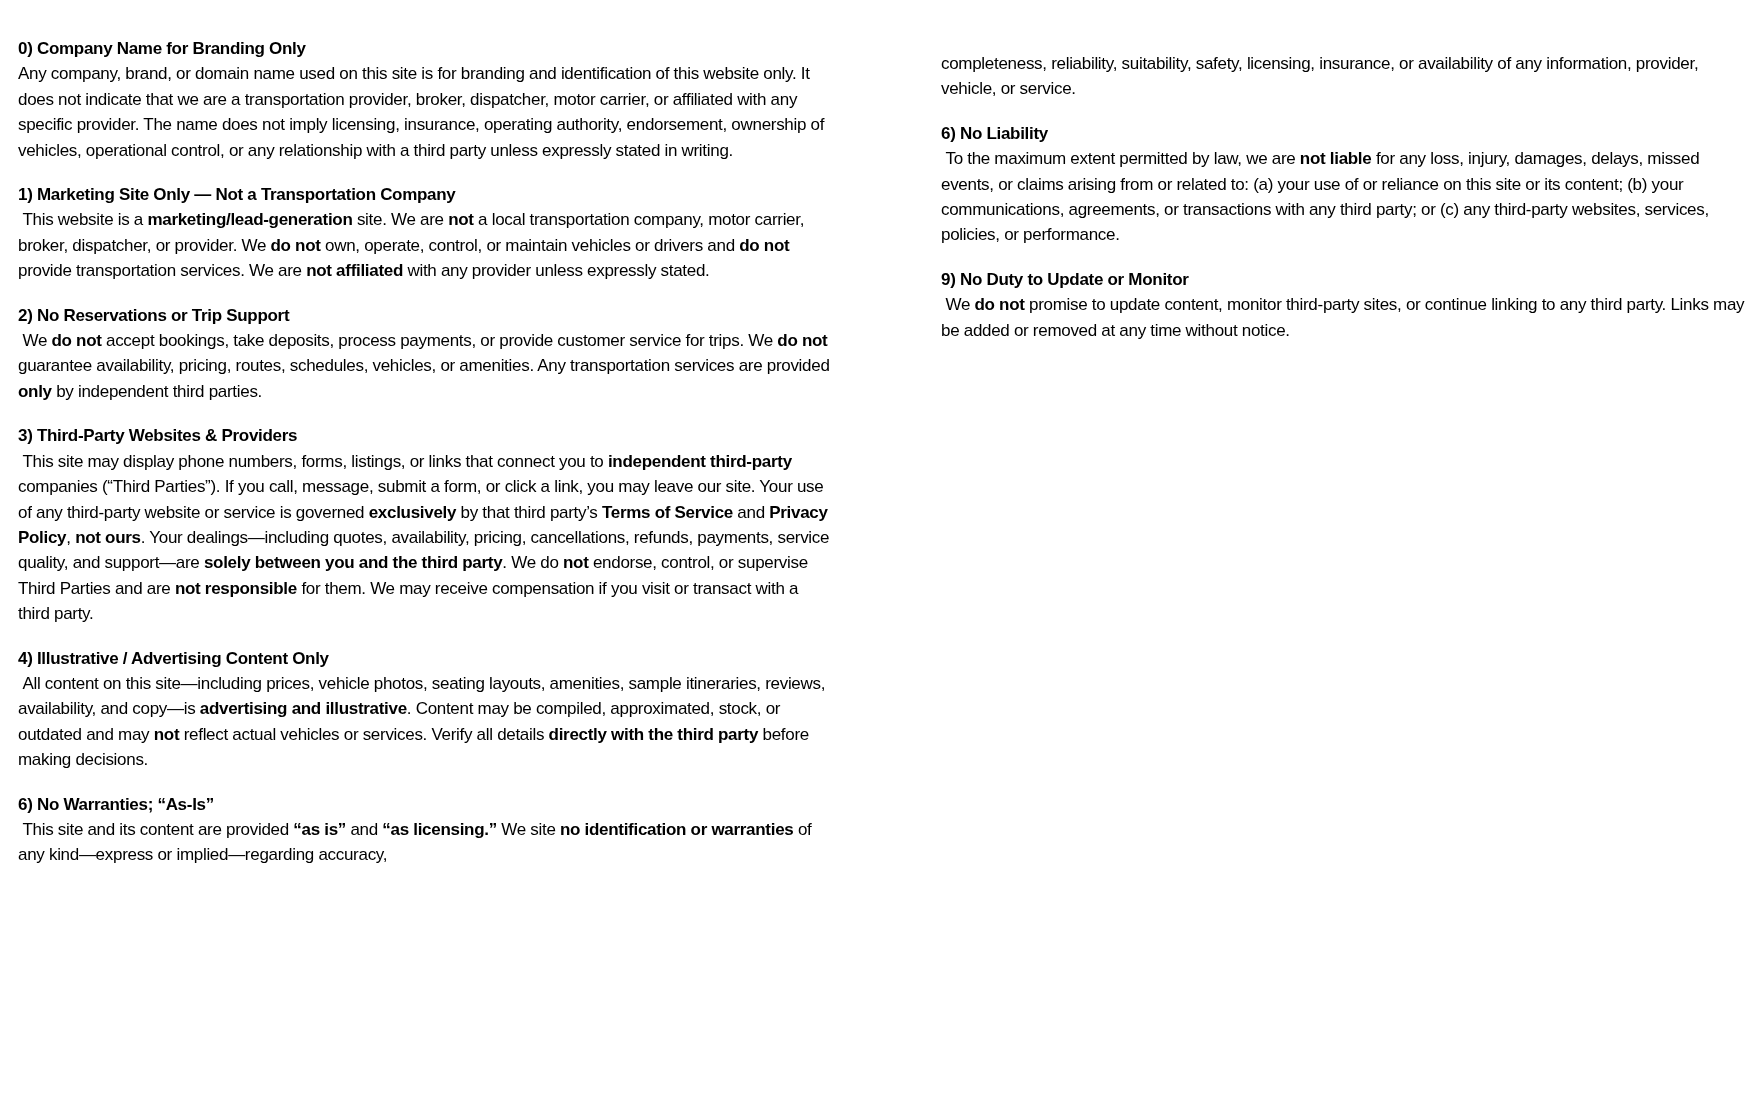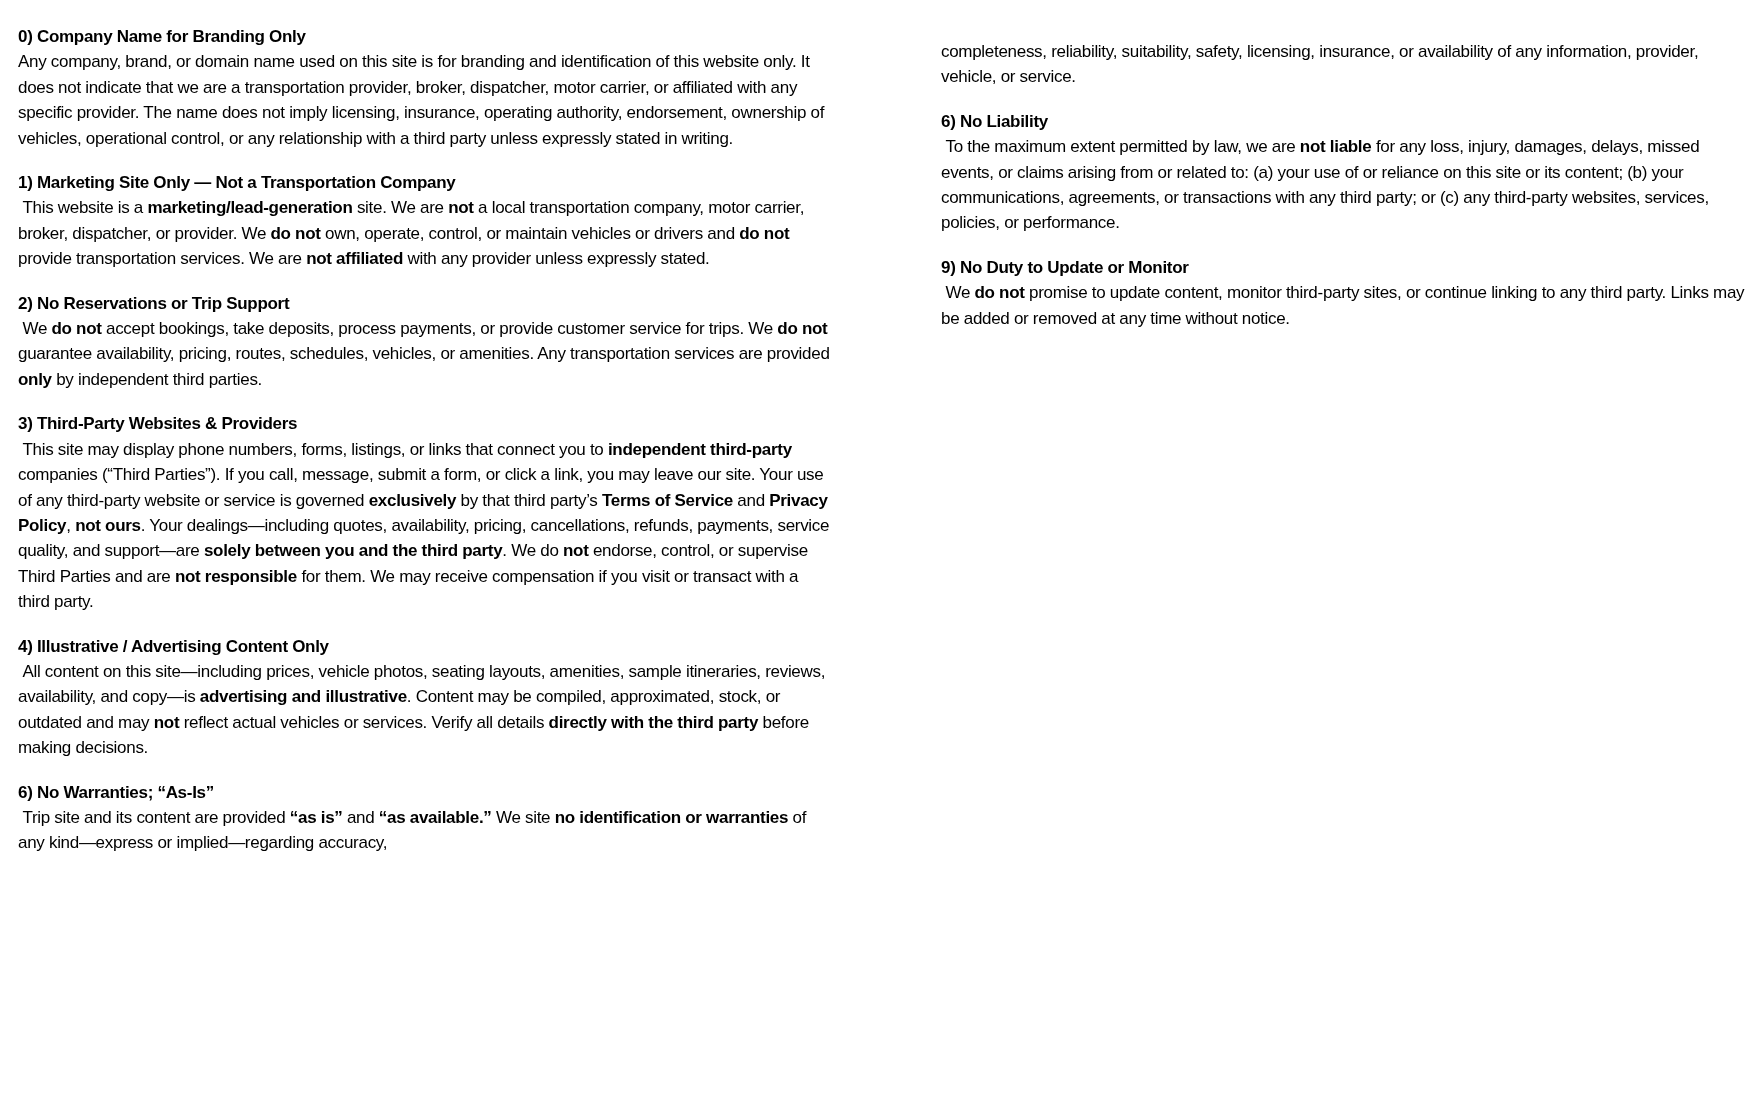--- a/index.html
+++ b/index.html
@@ -8,21 +8,21 @@
     width: 1752px;
     height: 1113px;
     overflow: hidden;
     background: #ffffff;
     color: #000000;
     font-family: "Liberation Sans", "DejaVu Sans", sans-serif;
   }
   .cols {
     display: flex;
     align-items: flex-start;
-    padding: 24px 0 0 18px;
+    padding: 36px 0 0 18px;
   }
   .col {
     font-size: 17px;
     line-height: 25.4px;
     letter-spacing: -0.3px;
     flex: 0 0 auto;
   }
   .col-left  { width: 812px; }
   .col-right { width: 804px; margin-left: 111px; margin-top: 15px; }
   p.section {
@@ -36,21 +36,21 @@
 <body>
 
 <div class="page">
   <div class="cols">
     <div class="col col-left">
         <p class="section"><strong>0) Company Name for Branding Only</strong><br><span>Any company, brand, or domain name used on this site is for branding and identification of this website only. It does not indicate that we are a transportation provider, broker, dispatcher, motor carrier, or affiliated with any specific provider. The name does not imply licensing, insurance, operating authority, endorsement, ownership of vehicles, operational control, or any relationship with a third party unless expressly stated in writing.</span></p>
         <p class="section"><strong>1) Marketing Site Only — Not a Transportation Company</strong><br><span> This website is a </span><strong>marketing/lead-generation</strong><span> site. We are </span><strong>not</strong><span> a local transportation company, motor carrier, broker, dispatcher, or provider. We </span><strong>do not</strong><span> own, operate, control, or maintain vehicles or drivers and </span><strong>do not</strong><span> provide transportation services. We are </span><strong>not affiliated</strong><span> with any provider unless expressly stated.</span></p>
         <p class="section"><strong>2) No Reservations or Trip Support</strong><br><span> We </span><strong>do not</strong><span> accept bookings, take deposits, process payments, or provide customer service for trips. We </span><strong>do not</strong><span> guarantee availability, pricing, routes, schedules, vehicles, or amenities. Any transportation services are provided </span><strong>only</strong><span> by independent third parties.</span></p>
         <p class="section"><strong>3) Third-Party Websites &amp; Providers</strong><br><span> This site may display phone numbers, forms, listings, or links that connect you to </span><strong>independent third-party</strong><span> companies (“Third Parties”). If you call, message, submit a form, or click a link, you may leave our site. Your use of any third-party website or service is governed </span><strong>exclusively</strong><span> by that third party’s </span><strong>Terms of Service</strong><span> and </span><strong>Privacy Policy</strong><span>, </span><strong>not ours</strong><span>. Your dealings—including quotes, availability, pricing, cancellations, refunds, payments, service quality, and support—are </span><strong>solely between you and the third party</strong><span>. We do </span><strong>not</strong><span> endorse, control, or supervise Third Parties and are </span><strong>not responsible</strong><span> for them. We may receive compensation if you visit or transact with a third party.</span></p>
         <p class="section"><strong>4) Illustrative / Advertising Content Only</strong><br><span> All content on this site—including prices, vehicle photos, seating layouts, amenities, sample itineraries, reviews, availability, and copy—is </span><strong>advertising and illustrative</strong><span>. Content may be compiled, approximated, stock, or outdated and may </span><strong>not</strong><span> reflect actual vehicles or services. Verify all details </span><strong>directly with the third party</strong><span> before making decisions.</span></p>
-        <p class="section"><strong>6) No Warranties; “As-Is”</strong><br><span> Trip site and its content are provided </span><strong>“as is”</strong><span> and </span><strong>“as available.”</strong><span> We site </span><strong>no identification or warranties</strong><span> of any kind—express or implied—regarding accuracy,</span></p>
+        <p class="section"><strong>6) No Warranties; “As-Is”</strong><br><span> This site and its content are provided </span><strong>“as is”</strong><span> and </span><strong>“as licensing.”</strong><span> We site </span><strong>no identification or warranties</strong><span> of any kind—express or implied—regarding accuracy,</span></p>
       </div>
     <div class="col col-right">
         <p class="section"><span>completeness, reliability, suitability, safety, licensing, insurance, or availability of any information, provider, vehicle, or service.</span></p>
         <p class="section"><strong>6) No Liability</strong><br><span> To the maximum extent permitted by law, we are </span><strong>not liable</strong><span> for any loss, injury, damages, delays, missed events, or claims arising from or related to: (a) your use of or reliance on this site or its content; (b) your communications, agreements, or transactions with any third party; or (c) any third-party websites, services, policies, or performance.</span></p>
         <p class="section"><strong>9) No Duty to Update or Monitor</strong><br><span> We </span><strong>do not</strong><span> promise to update content, monitor third-party sites, or continue linking to any third party. Links may be added or removed at any time without notice.</span></p>
       </div>
   </div>
 </div>
 
 </body></html>

